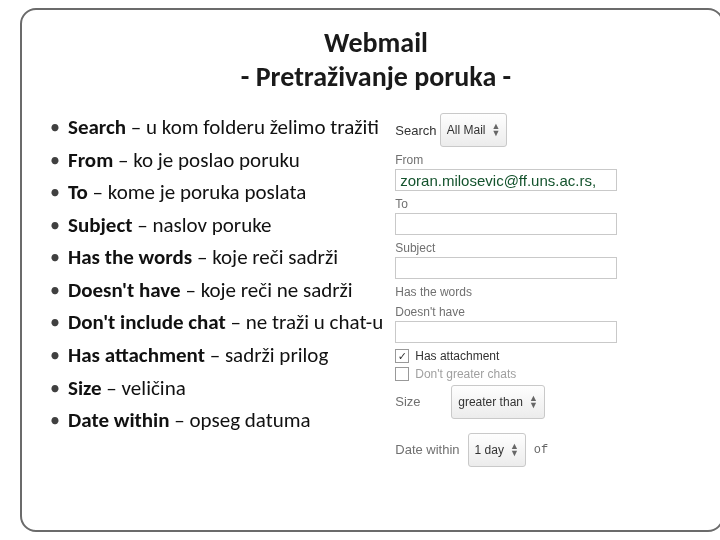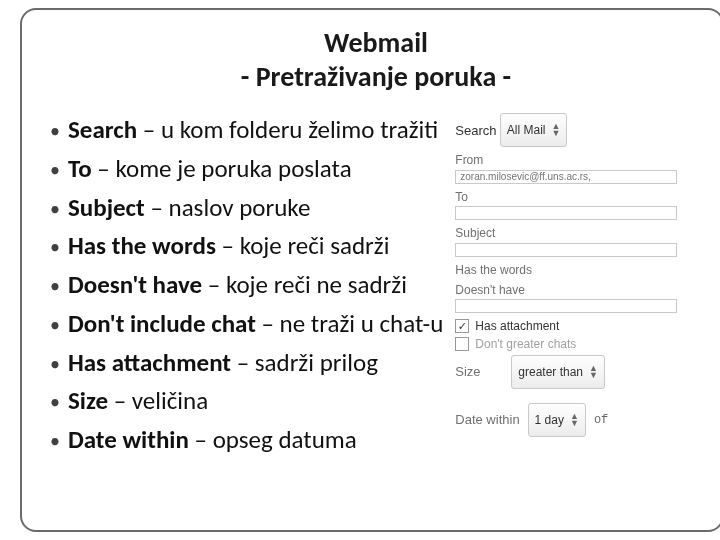--- a/index.html
+++ b/index.html
@@ -33,21 +33,21 @@
   }
   .content {
     display: flex;
     flex-direction: row;
     gap: 8px;
   }
   .bullets {
     list-style: none;
     padding: 0 0 0 8px;
     margin: 0;
-    font-size: 25px;
+    font-size: 21px;
     line-height: 1.55;
     color: #111;
   }
   .bullets li::before {
     content: "•";
     color: #404040;
     display: inline-block;
     width: 18px;
     font-size: 20px;
     vertical-align: 0;
@@ -66,26 +66,26 @@
   .row { margin-bottom: 6px; }
   .lbl {
     display: block;
     color: #707070;
     font-size: 12px;
     margin-bottom: 2px;
   }
   .lbl.top { display: inline-block; vertical-align: middle; color:#333; font-size:13px; }
   .txt {
     width: 100%;
-    height: 14px;
+    height: 22px;
     border: 1px solid #c9c9c9;
     background: #fff;
-    font-size: 10px;
+    font-size: 15px;
     padding: 2px 4px;
-    color: #737373;
+    color: #14532d;
   }
   .sel {
     display: inline-flex;
     align-items: center;
     border: 1px solid #c9c9c9;
     background: linear-gradient(#fefefe,#ececec);
     border-radius: 3px;
     padding: 2px 6px;
     font-size: 12px;
     color: #333;
@@ -136,20 +136,21 @@
 <div class="slide">
   <div class="title">
     <span>Webmail</span><br>
     <span>- Pretraživanje poruka -</span>
   </div>
 
   <div class="content">
 
     <ul class="bullets">
       <li><b>Search</b><span> – u kom folderu želimo tražiti</span></li>
+      <li><b>From</b><span> – ko je poslao poruku</span></li>
       <li><b>To</b><span> – kome je poruka poslata</span></li>
       <li><b>Subject</b><span> – naslov poruke</span></li>
       <li><b>Has the words</b><span> – koje reči sadrži</span></li>
       <li><b>Doesn't have</b><span> – koje reči ne sadrži</span></li>
       <li><b>Don't include chat</b><span> – ne traži u chat-u</span></li>
       <li><b>Has attachment</b><span> – sadrži prilog</span></li>
       <li><b>Size</b><span> – veličina</span></li>
       <li><b>Date within</b><span> – opseg datuma</span></li>
     </ul>
 

